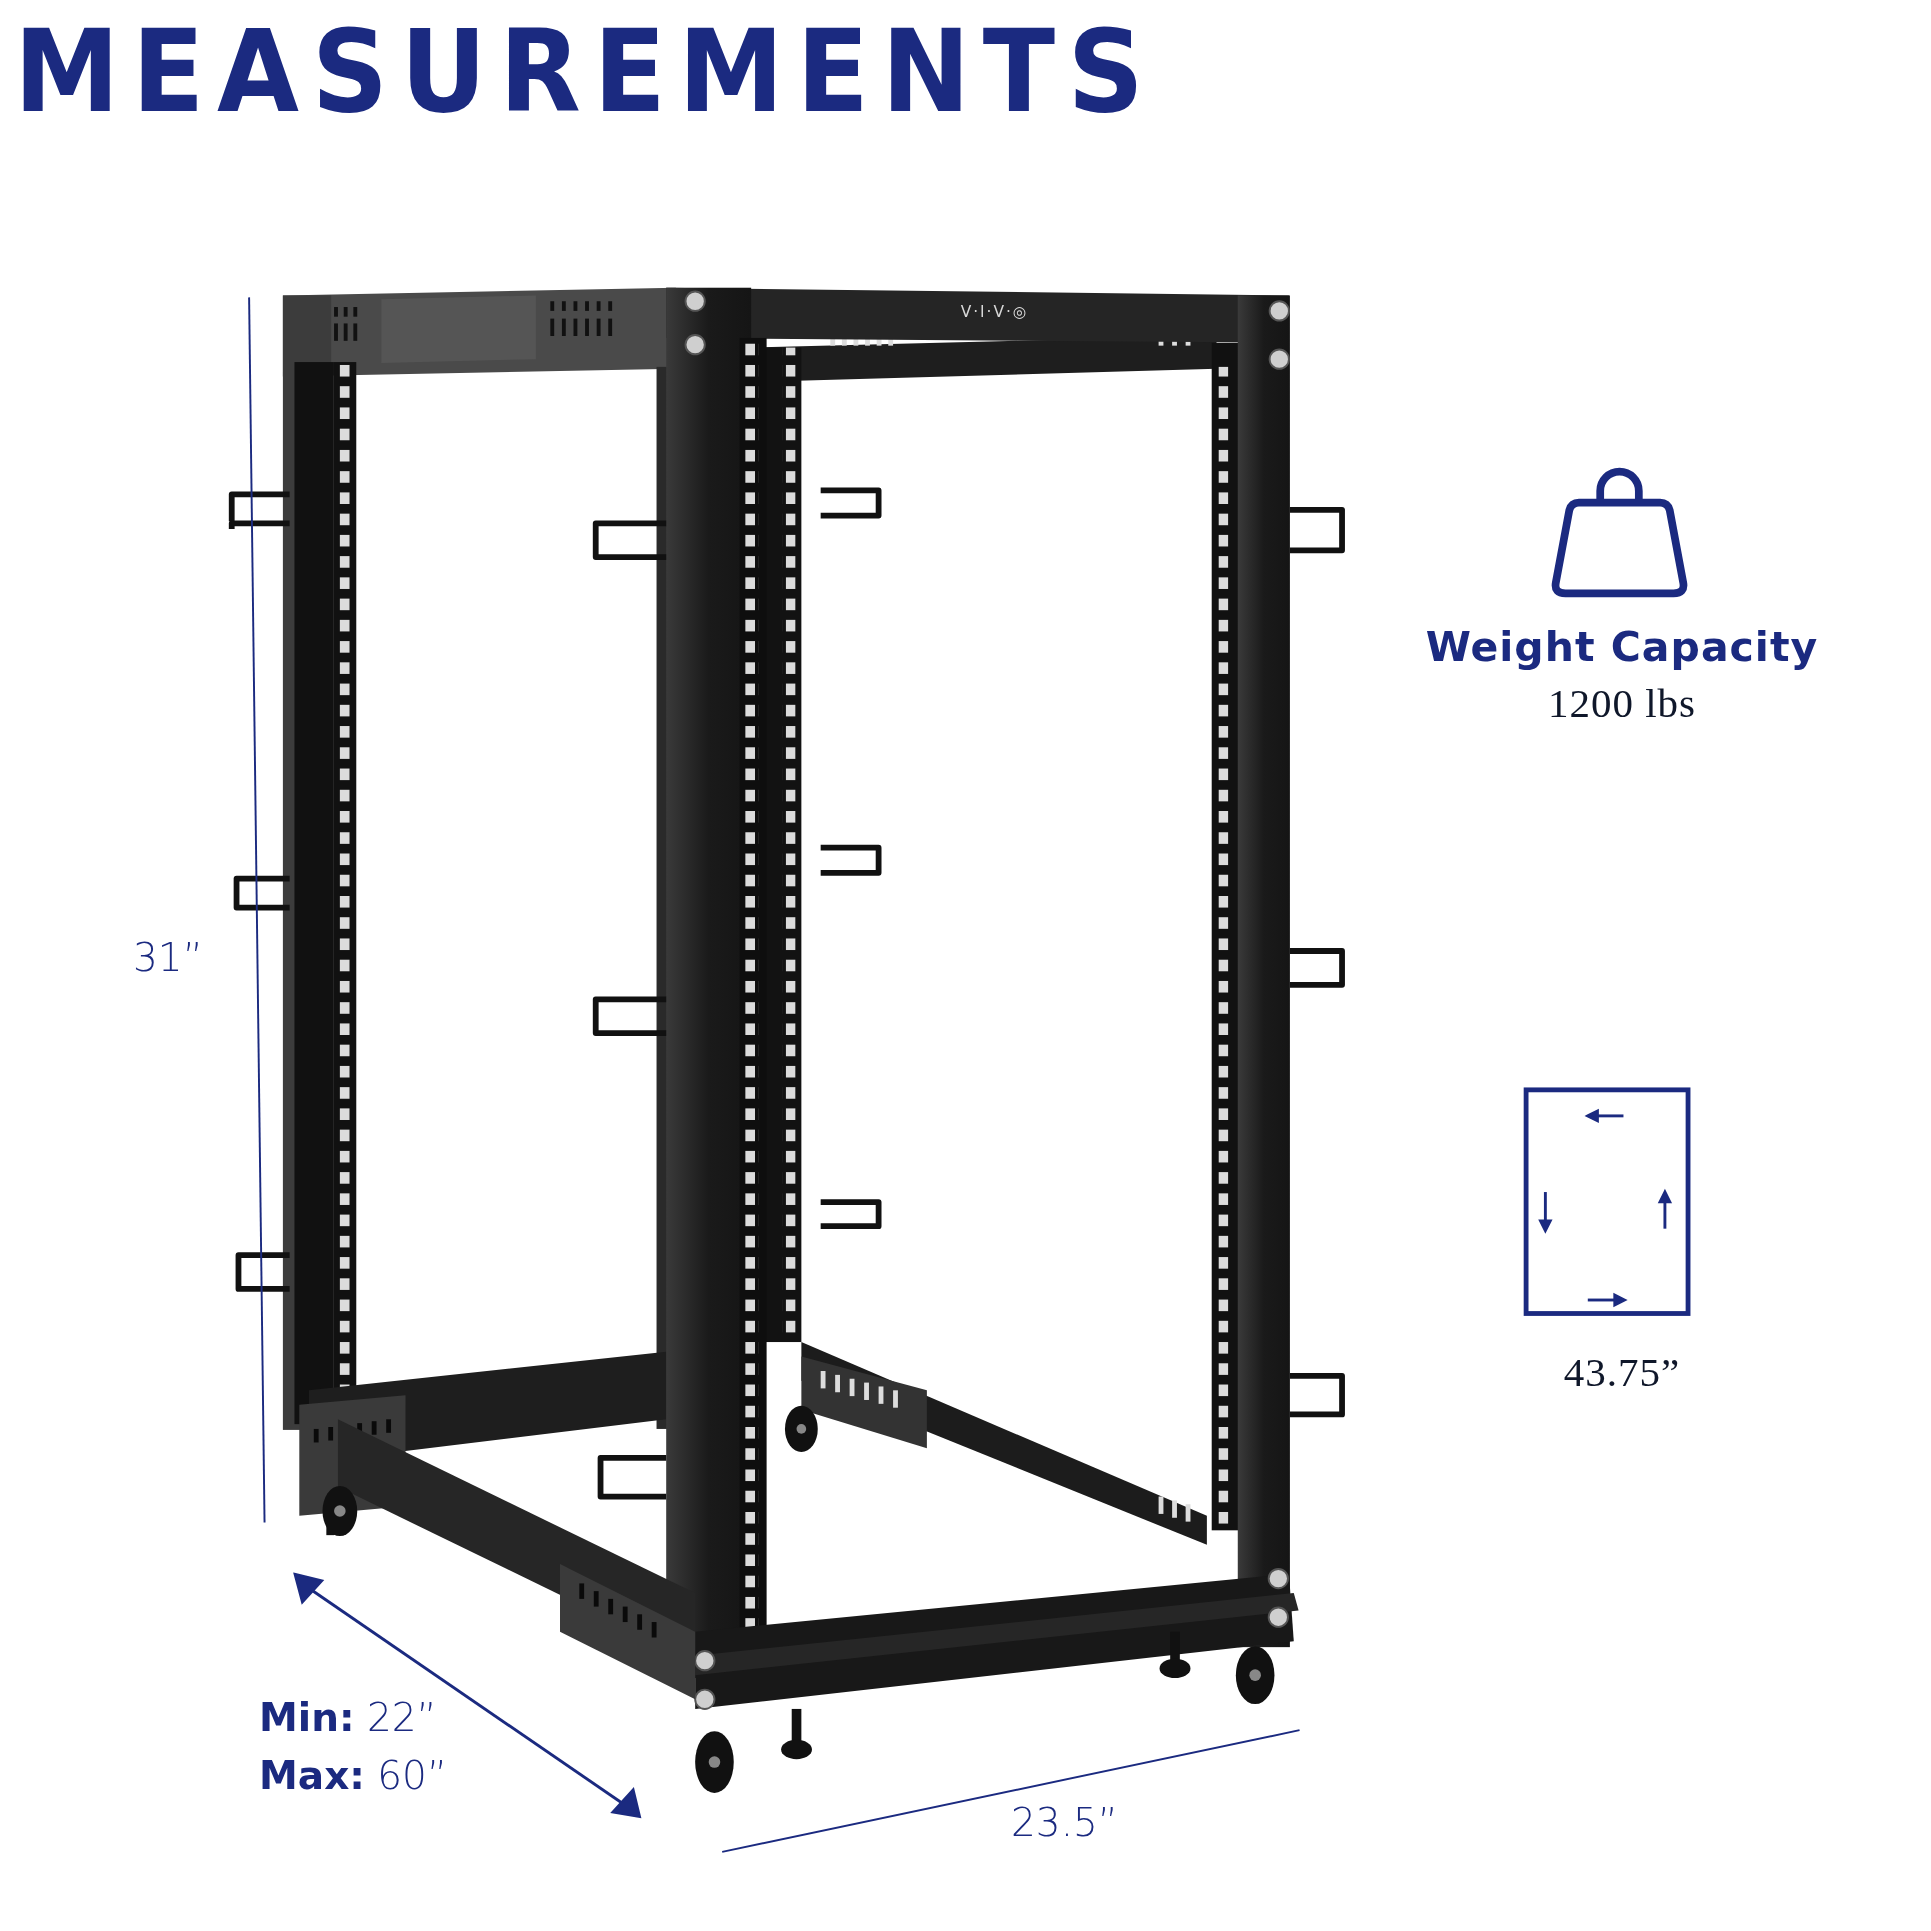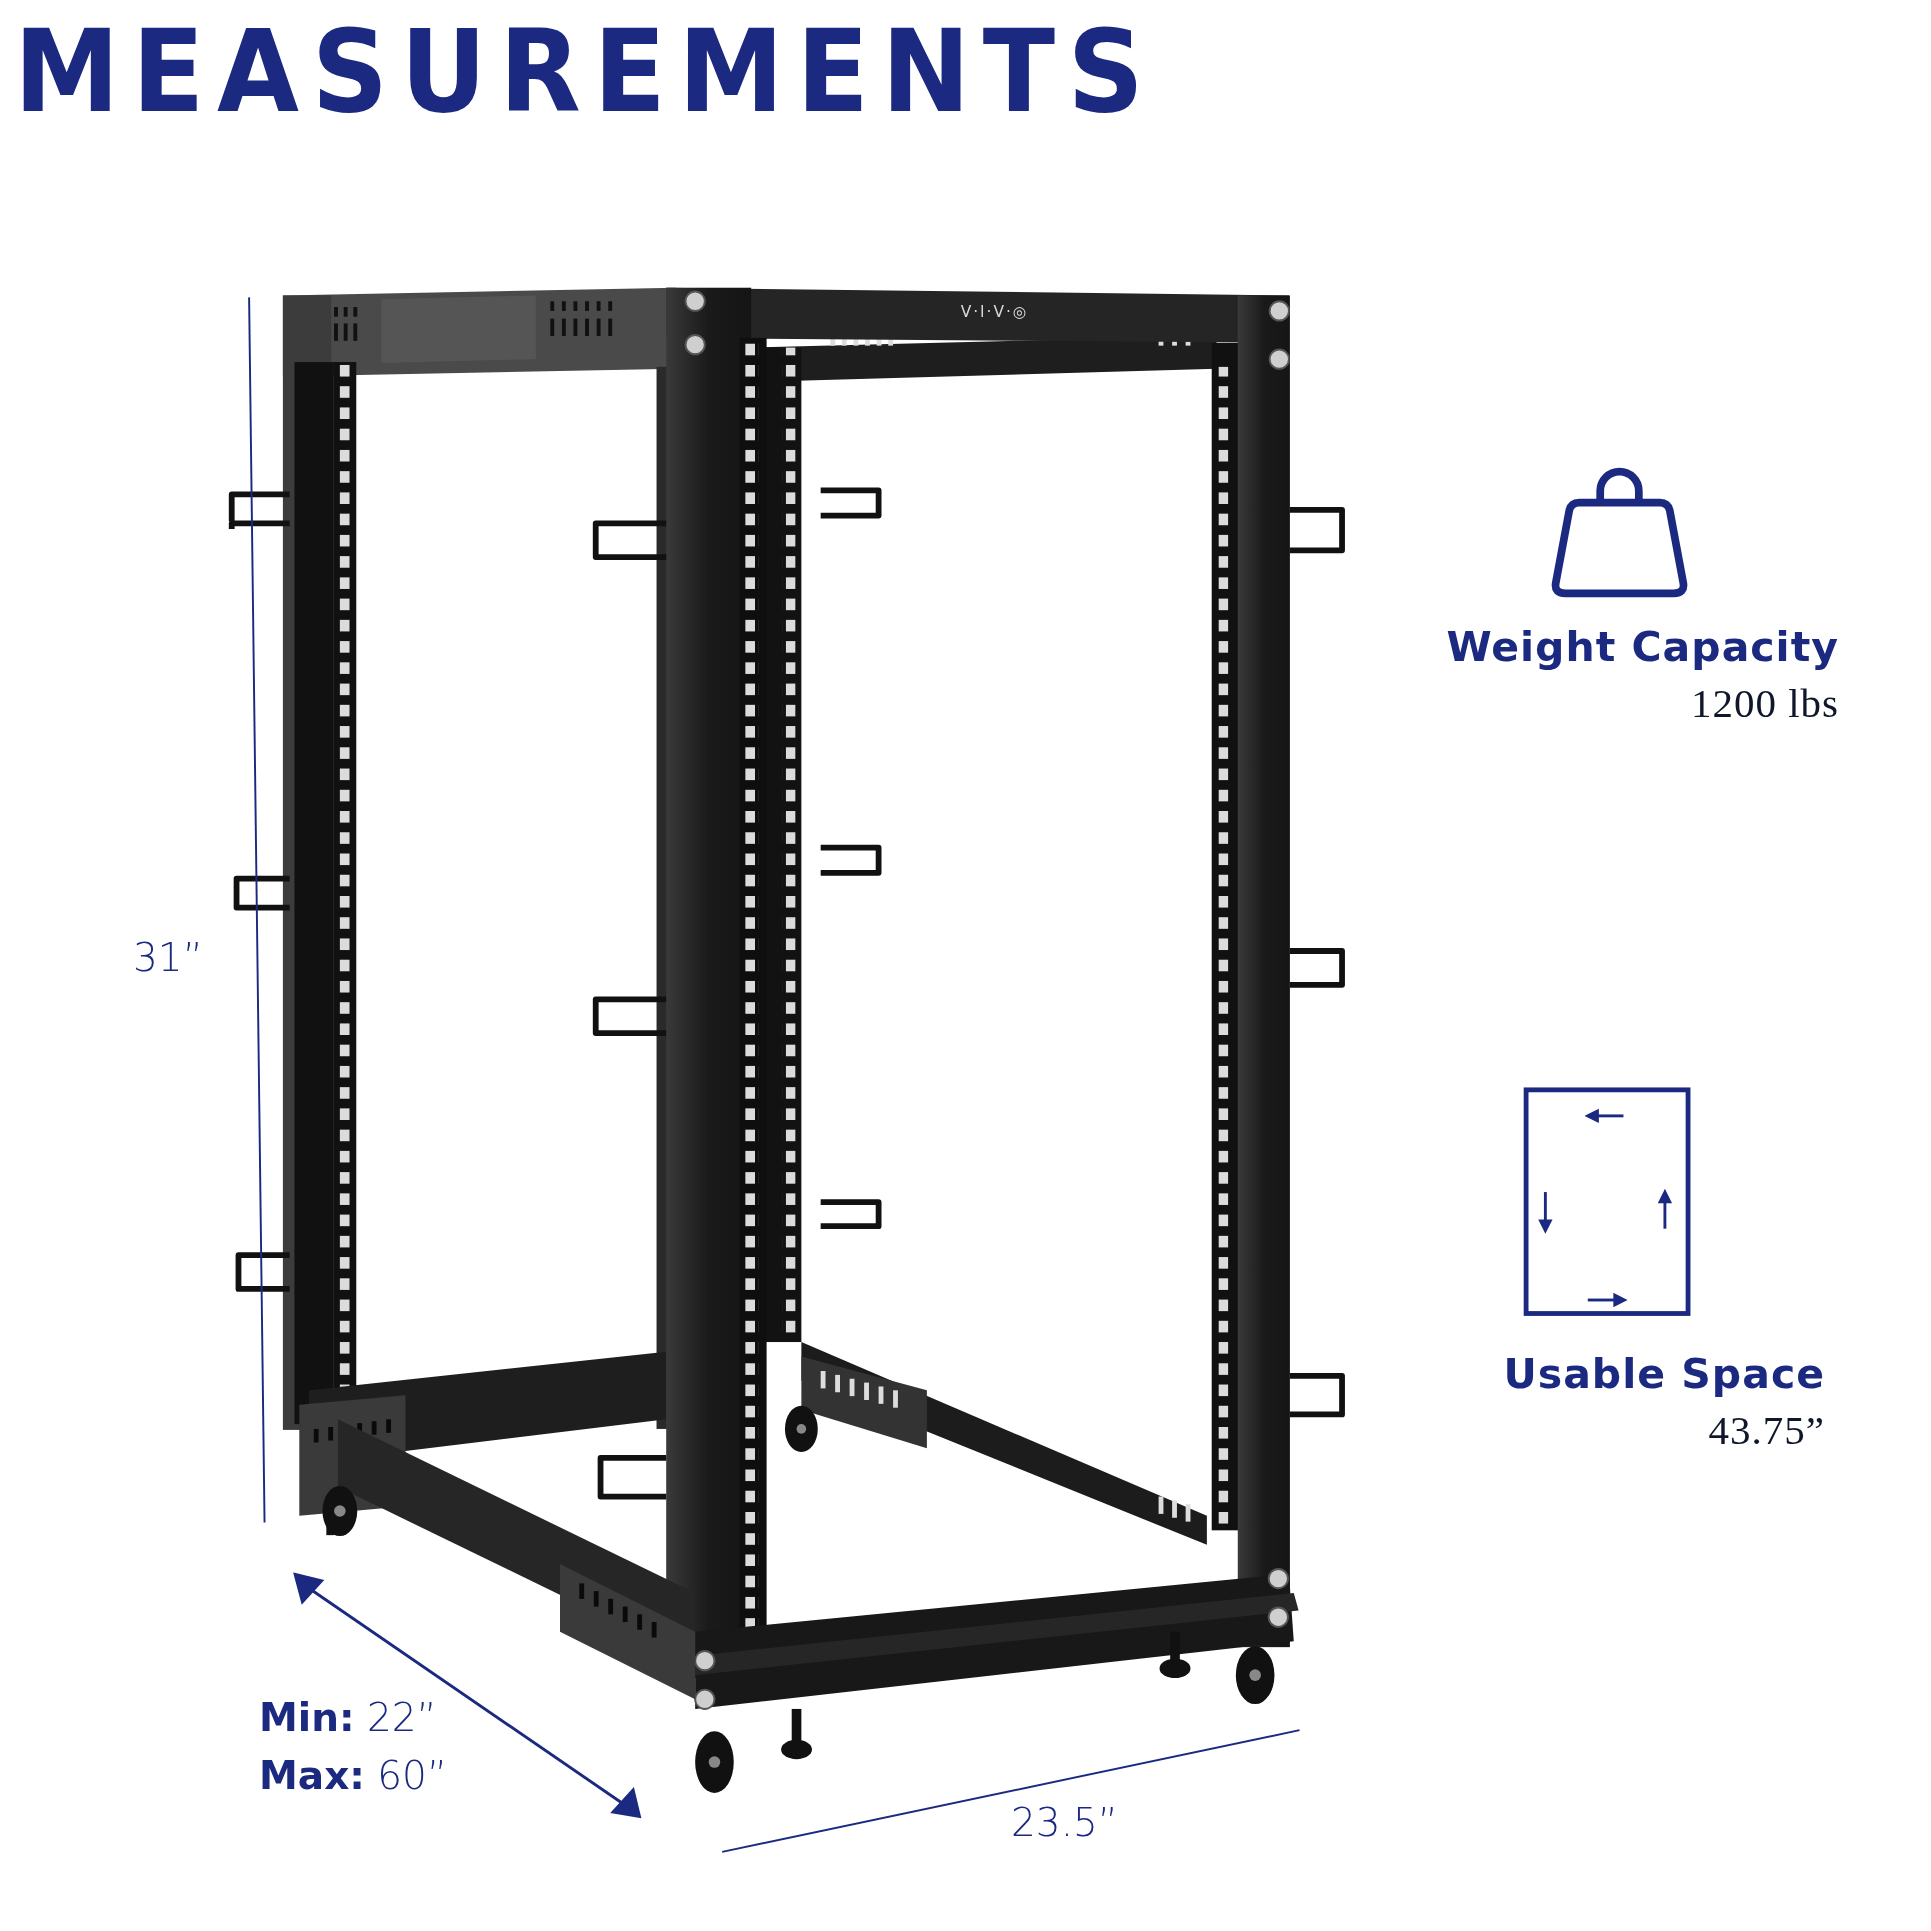--- a/index.html
+++ b/index.html
@@ -10,21 +10,21 @@
     font-size: 114px; letter-spacing: 13.5px; color: #1b2a80;
     line-height: 116px; transform: scaleX(0.93); transform-origin: left top;
   }
   .stage { position: absolute; left: 0; top: 0; width: 1931px; height: 1931px; }
   .dim-label {
     position: absolute; color: #1b2a80; font-family: "DejaVu Sans", sans-serif;
     font-weight: 200; font-size: 39px; line-height: 42px; white-space: nowrap;
   }
   .dim-label .bold { font-weight: bold; }
   .feature {
-    position: absolute; text-align: right; color: #1b2a80;
+    position: absolute; text-align: center; color: #1b2a80;
     font-family: "DejaVu Sans", sans-serif;
   }
   .feature .ftitle { font-weight: bold; font-size: 41px; line-height: 58px; letter-spacing: 1px; }
   .feature .fvalue { font-weight: 200; font-size: 41px; line-height: 54px; letter-spacing: 1px; color: #0f172a; font-family: Liberation Serif, serif; }
   .icon { position: absolute; }
 </style>
 </head>
 <body>
 
 <div class="title">MEASUREMENTS</div>
@@ -233,16 +233,15 @@
       <polygon points="68,31 78,26 78,36"></polygon>
     <line x1="24" y1="110" x2="24" y2="142"></line>
       <polygon points="24,150 19,140 29,140"></polygon>
     <line x1="148" y1="148" x2="148" y2="118"></line>
       <polygon points="148,110 143,120 153,120"></polygon>
     <line x1="68" y1="222" x2="98" y2="222"></line>
       <polygon points="106,222 96,217 96,227"></polygon>
   </g>
 </svg>
 <div class="feature" style="left:1419px; top:1345px; width:406px;">
-  <div class="ftitle">Usable Space</div>
   <div class="fvalue">43.75”</div>
 </div>
 
 
 </body></html>

